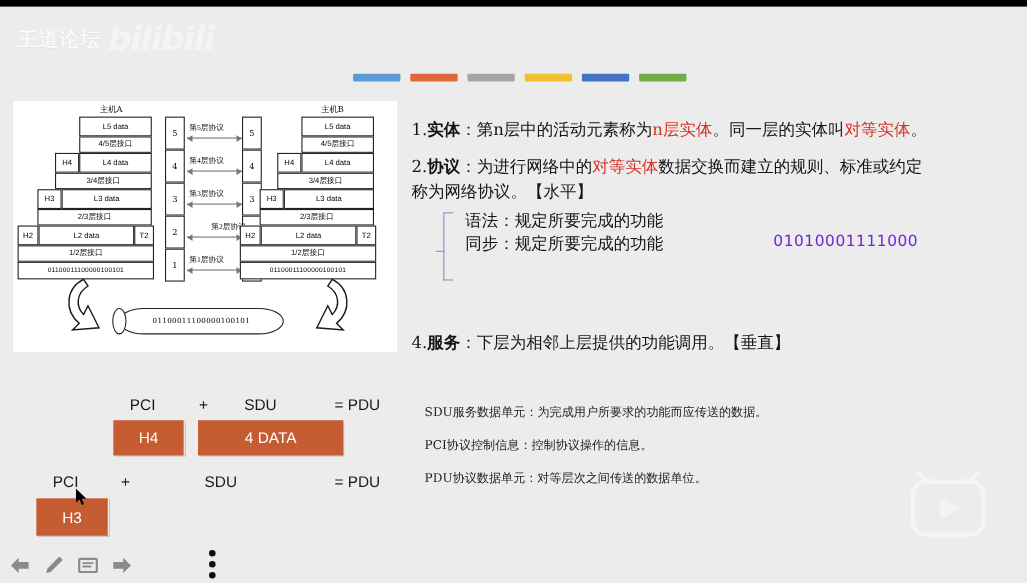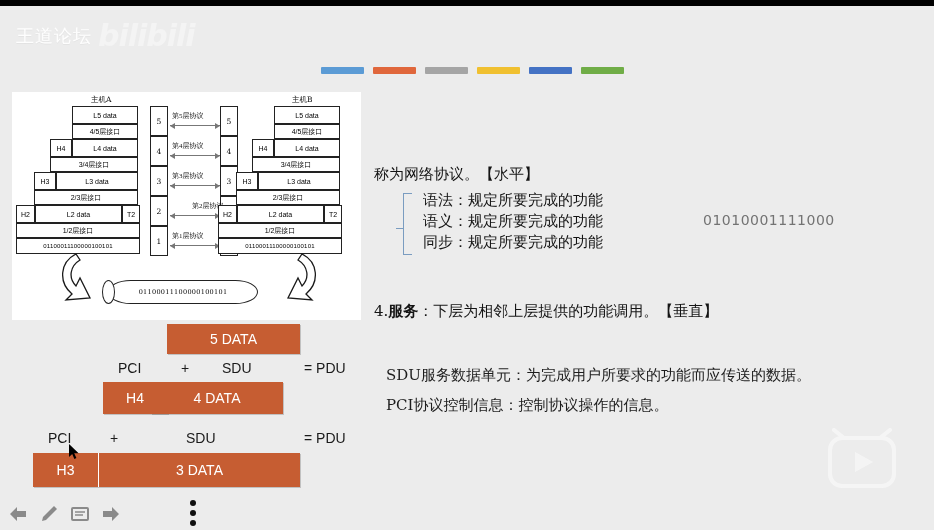--- a/index.html
+++ b/index.html
@@ -134,39 +134,39 @@
   
   .rtext {
     position: absolute; left: 374px;
     font-family: "DejaVu Serif", serif;
     color: #141414;
     font-size: 15px;
     line-height: 1.5;
   }
   .rtext b { font-weight: bold; }
   .red { color: #d93025; }
-  .green { color: #737373; font-family: "DejaVu Sans", sans-serif; font-size: 14px; letter-spacing: .5px; }
+  .green { color: #6d28d9; font-family: "DejaVu Sans", sans-serif; font-size: 14px; letter-spacing: .5px; }
 
   .brace-wrap { position: absolute; left: 403px; top: 190px; width: 520px; }
   .brace {
     position: absolute; left: 0; top: 3px;
     width: 9px; height: 62px;
     border-left: 1px solid #7a9cc0;
     border-top: 1px solid #7a9cc0;
     border-bottom: 1px solid #7a9cc0;
   }
   .brace-tick {
     position: absolute; left: 0px; top: 34px; width: 8px; height: 1px; background: #7a9cc0;
     transform: translateX(-8px);
   }
   .brace-items { position: absolute; left: 20px; top: 0; }
   .brace-items div { font-size: 15px; line-height: 21px; font-family: "DejaVu Serif", serif; color: #141414; }
 
   .defs { position: absolute; left: 386px; top: 360px; }
-  .defs div { font-size: 15px; line-height: 30px; font-family: "DejaVu Serif", serif; color: #1d1d1d; }
+  .defs div { font-size: 11px; line-height: 30px; font-family: "DejaVu Serif", serif; color: #1d1d1d; }
 
   
   .toolbar { position: absolute; left: 8px; bottom: 6px; display: flex; align-items: center; gap: 11px; }
   .tb-icon { width: 20px; height: 20px; display: block; cursor: pointer; }
   .kebab { position: absolute; left: 190px; bottom: 4px; display: flex; flex-direction: column; gap: 4px; }
   .kebab span { width: 6px; height: 6px; border-radius: 50%; background: #0f0f0f; display: block; }
 
   .cursor { position: absolute; left: 69px; top: 444px; width: 12px; height: 16px; }
 </style>
 </head>
@@ -251,65 +251,69 @@
     <svg class="curvearrow" style="left:222px; top:160px;" width="90" height="60" viewBox="0 0 90 60">
       <path d="M68,2 C84,10 86,30 72,42 L78,48 L54,46 L64,26 L68,34 C76,26 74,14 64,8 Z" fill="none" stroke="#1a1a1a" stroke-width="1.3"></path>
     </svg>
 
     <div class="pipe" style="left:96px; top:188px; width:150px; height:24px;">01100011100000100101</div>
     <div class="pipe-cap" style="left:90px; top:188px; width:13px; height:24px;"></div>
   </div>
 
   <div class="pdu-area">
 
-    <div class="orangebox" style="left:167px; top:6px; width:133px; height:30px;">5 DATA</div>
 
     <div class="pdu-label" style="left:118px; top:42px;">PCI</div>
     <div class="pdu-label" style="left:181px; top:42px;">+</div>
     <div class="pdu-label" style="left:222px; top:42px;">SDU</div>
     <div class="pdu-label" style="left:304px; top:42px;">= PDU</div>
 
     <div class="orangebox split" style="left:103px; top:64px; width:65px; height:32px;">H4</div>
-    <div class="orangebox" style="left:151px; top:64px; width:132px; height:32px;text-align:center;">4 DATA</div>
+    <div class="orangebox" style="left:180px; top:64px; width:132px; height:32px;text-align:center;">4 DATA</div>
 
     <div class="pdu-label" style="left:48px;  top:112px;">PCI</div>
     <div class="pdu-label" style="left:110px; top:112px;">+</div>
     <div class="pdu-label" style="left:186px; top:112px;">SDU</div>
     <div class="pdu-label" style="left:304px; top:112px;">= PDU</div>
 
     <div class="orangebox split" style="left:33px; top:135px; width:66px; height:34px;">H3</div>
-    <div class="orangebox" style="left:99px; top:135px; width:201px; height:34px;">3 DATA</div>
   </div>
 
   <svg class="cursor" viewBox="0 0 12 16">
     <path d="M0,0 L0,13 L3.2,10 L5.4,15 L7.4,14.1 L5.2,9.3 L9.6,9.3 Z" fill="#000"></path>
   </svg>
 
-
+  <div class="rtext" style="top:107px; width:552px;">
+    <span>1.</span><b>实体</b><span>：第n层中的活动元素称为</span><span class="red">n层实体</span><span>。同一层的实体叫</span><span class="red">对等实体</span><span>。</span>
+  </div>
+
+  <div class="rtext" style="top:140px; width:552px;">
+    <span>2.</span><b>协议</b><span>：为进行网络中的</span><span class="red">对等实体</span><span>数据交换而建立的规则、标准或约定</span>
+  </div>
   <div class="rtext" style="top:163px;">称为网络协议。【水平】</div>
 
   <div class="brace-wrap">
     <div class="brace">
       <div class="brace-tick"></div>
     </div>
     <div class="brace-items">
       <div>语法：规定所要完成的功能</div>
-      <div>语义：规定所要完成的功能</div>
       <div>同步：规定所要完成的功能</div>
     </div>
     <div class="green" style="position:absolute; left:300px; top:22px;">01010001111000</div>
   </div>
 
   <div class="rtext" style="top:300px;">
     <span>4.</span><b>服务</b><span>：下层为相邻上层提供的功能调用。【垂直】</span>
   </div>
 
   <div class="defs">
     <div>SDU服务数据单元：为完成用户所要求的功能而应传送的数据。</div>
     <div>PCI协议控制信息：控制协议操作的信息。</div>
+    <div>PDU协议数据单元：对等层次之间传送的数据单位。</div>
   </div>
 
   <svg class="wm-corner-logo" viewBox="0 0 72 62">
     <path d="M18,10 L8,2 M54,10 L64,2" stroke="#fff" stroke-width="4" fill="none" stroke-linecap="round"></path>
     <rect x="4" y="10" width="64" height="48" rx="12" fill="none" stroke="#fff" stroke-width="4"></rect>
     <path d="M29,24 L47,34 L29,44 Z" fill="#fff" opacity=".9"></path>
   </svg>
 
   <div class="toolbar">
     <svg class="tb-icon" viewBox="0 0 20 20">

